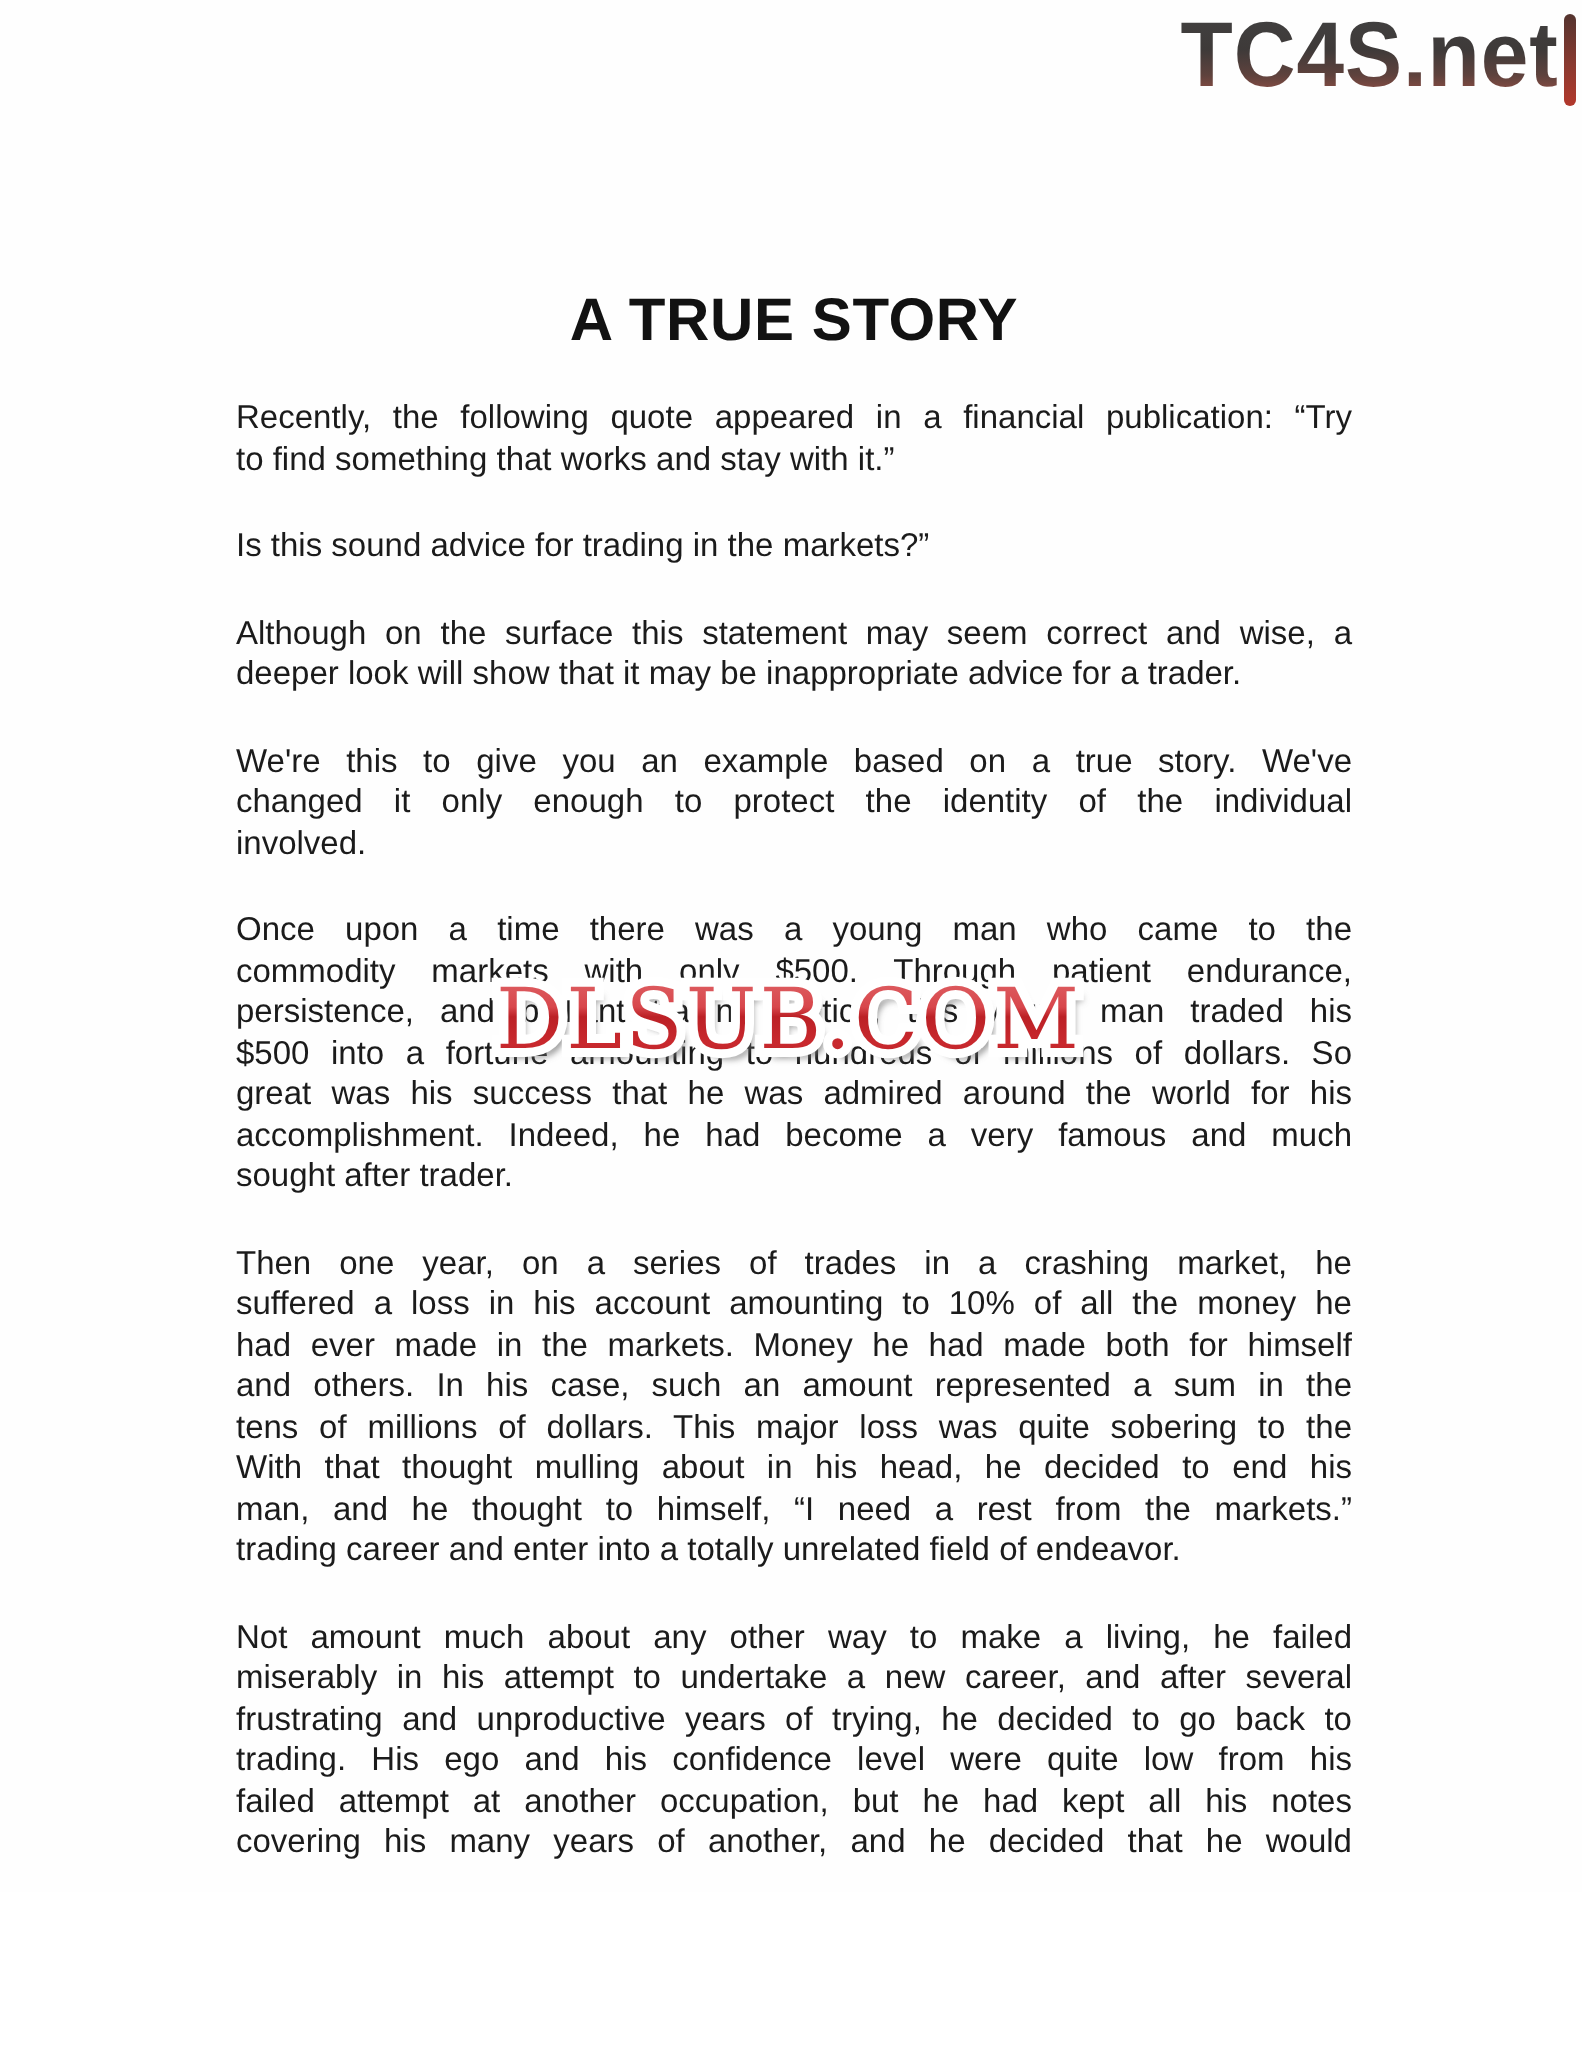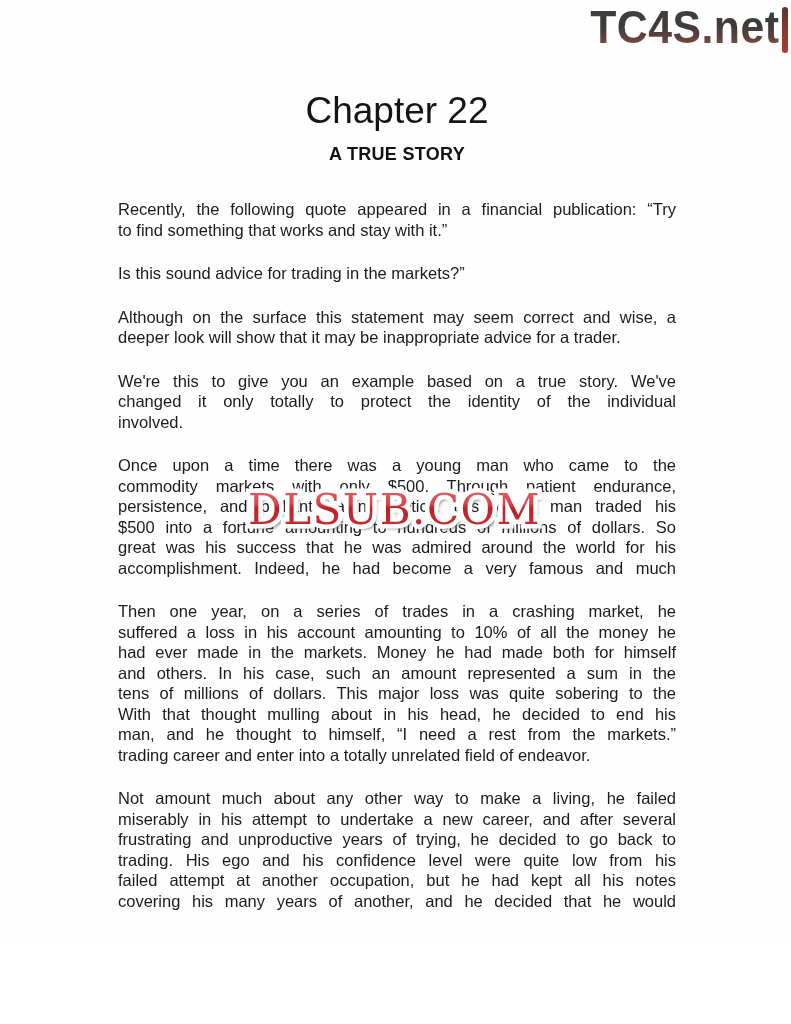--- a/index.html
+++ b/index.html
@@ -4,21 +4,21 @@
 <style>
   html,body{margin:0;padding:0;background:#ffffff;}
   .page{position:relative;width:791px;height:946px;background:#fefefe;overflow:hidden;
         font-family:"Liberation Sans",sans-serif;color:#1b1b1b;}
 
   
   .column{position:absolute;left:118px;top:0;width:558px;height:1024px;}
   .chapter-heading{position:absolute;top:90px;left:0;width:100%;text-align:center;
         font-size:37px;font-weight:400;color:#141414;letter-spacing:0;}
   .chapter-subtitle{position:absolute;top:144px;left:0;width:100%;text-align:center;
-        font-size:18px;font-weight:700;color:#121212;letter-spacing:0.3px;}
+        font-size:30px;font-weight:700;color:#121212;letter-spacing:0.3px;}
 
   .body-text{position:absolute;top:199px;left:0;width:100%;
         font-size:16.5px;line-height:20.5px;color:#1b1b1b;}
   .para{margin:0 0 23px 0;}
   .line{text-align:justify;text-align-last:justify;-moz-text-align-last:justify;white-space:normal;}
   .line.last{text-align-last:left;-moz-text-align-last:left;}
 
   .page-number{position:absolute;top:955px;left:0;width:100%;text-align:center;
         font-size:16.5px;color:#222;}
 
@@ -58,46 +58,46 @@
 <body>
 
 <div class="page">
 
   <div class="wm-tc4s">
     <span>TC4S.net</span>
   </div>
   <div class="red-bar"></div>
 
   <div class="column">
-    <div class="chapter-heading">Chapter 22</div>
     <div class="chapter-subtitle">A TRUE STORY</div>
     <div class="body-text">
         <div class="para">
           <div class="line">Recently, the following quote appeared in a financial publication: “Try</div>
           <div class="line last">to find something that works and stay with it.”</div>
         </div>
         <div class="para">
           <div class="line last">Is this sound advice for trading in the markets?”</div>
         </div>
         <div class="para">
           <div class="line">Although on the surface this statement may seem correct and wise, a</div>
           <div class="line last">deeper look will show that it may be inappropriate advice for a trader.</div>
         </div>
         <div class="para">
           <div class="line">We're this to give you an example based on a true story.  We've</div>
-          <div class="line">changed it only totally to protect the identity of the individual</div>
+          <div class="line">changed it only enough to protect the identity of the individual</div>
           <div class="line last">involved.</div>
         </div>
         <div class="para">
           <div class="line">Once upon a time there was a young man who came to the</div>
           <div class="line">commodity markets with only $500.  Through patient endurance,</div>
           <div class="line">persistence, and brilliant trading tactics, this young man traded his</div>
           <div class="line">$500 into a fortune amounting to hundreds of millions of dollars.  So</div>
           <div class="line">great was his success that he was admired around the world for his</div>
           <div class="line">accomplishment.  Indeed, he had become a very famous and much</div>
+          <div class="line last">sought after trader.</div>
         </div>
         <div class="para">
           <div class="line">Then one year, on a series of trades in a crashing market, he</div>
           <div class="line">suffered a loss in his account amounting to 10% of all the money he</div>
           <div class="line">had ever made in the markets.  Money he had made both for himself</div>
           <div class="line">and others.  In his case, such an amount represented a sum in the</div>
           <div class="line">tens of millions of dollars.  This major loss was quite sobering to the</div>
           <div class="line">With that thought mulling about in his head, he decided to end his</div>
           <div class="line">man, and he thought to himself, “I need a rest from the markets.”</div>
           <div class="line last">trading career and enter into a totally unrelated field of endeavor.</div>

